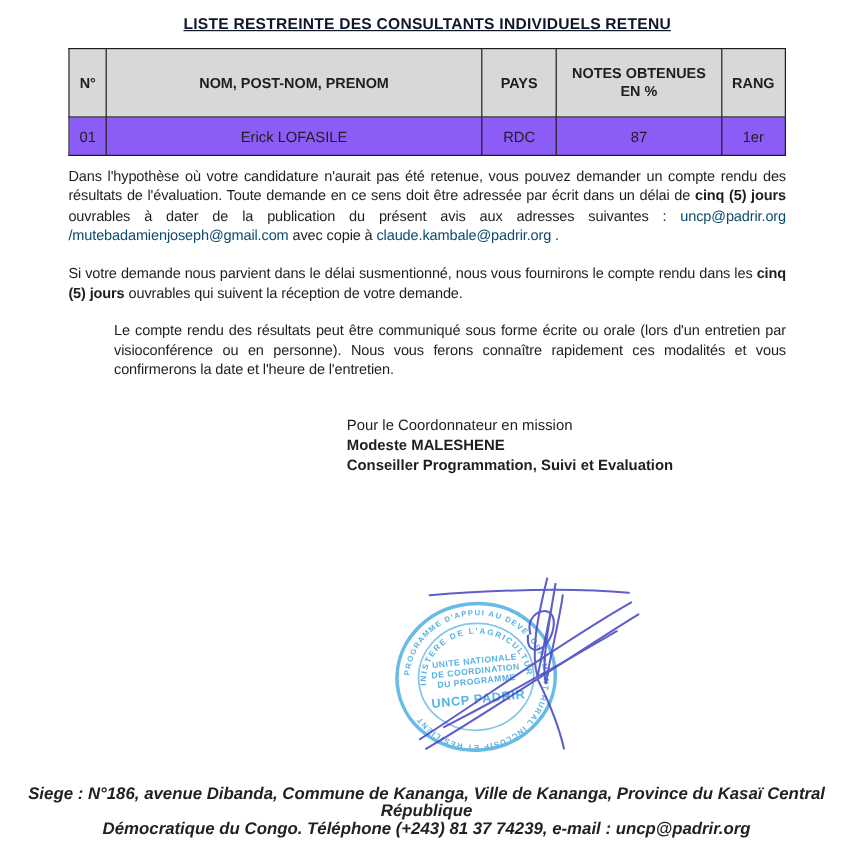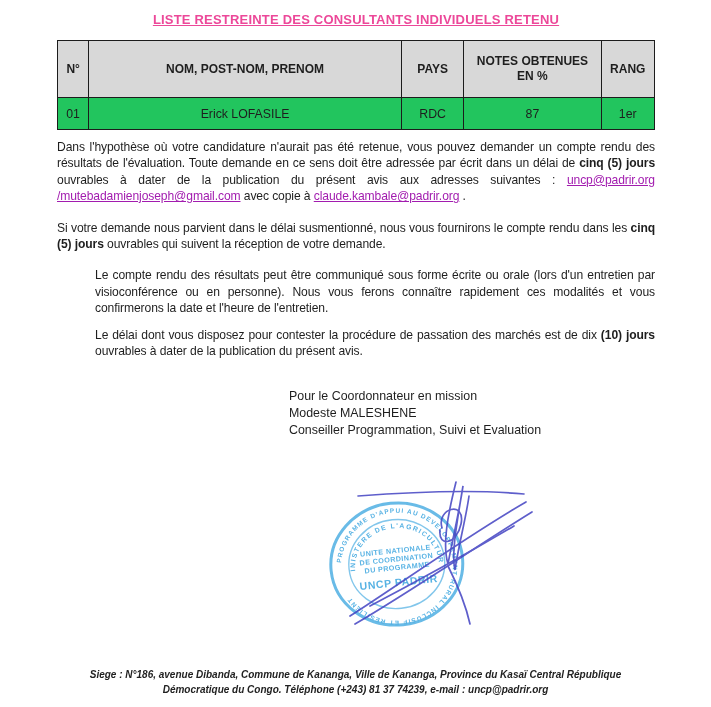--- a/index.html
+++ b/index.html
@@ -16,21 +16,21 @@
     left: 57px; top: 10px;
     width: 598px;
   }
   .doc-title {
     text-align: center;
     font-size: 13px;
     font-weight: bold;
     text-decoration: underline;
     letter-spacing: 0.2px;
     margin: 2px 0 13px 0;
-    color: #ec4899;
+    color: #0f172a;
   }
   table.shortlist {
     border-collapse: collapse;
     width: 598px;
     table-layout: fixed;
     margin-bottom: 9px;
   }
   table.shortlist th, table.shortlist td {
     border: 1.5px solid #1c1c1c;
     font-size: 12px;
@@ -40,70 +40,69 @@
     background: #d8d8d8;
     font-weight: bold;
     text-align: center;
     height: 52px;
     line-height: 1.25;
   }
   table.shortlist td {
     height: 27px;
     font-size: 12.3px;
     text-align: center;
-    background: #22c55e;
+    background: #8b5cf6;
   }
   td.cell-name { text-align: left; padding-left: 8px; }
   .col-num  { width: 31px; }
   .col-name { width: 310px; }
   .col-pays { width: 62px; }
   .col-note { width: 136px; }
   .col-rang { width: 53px; }
 
   p.para {
     font-size: 12.1px;
     line-height: 16.4px;
     text-align: justify;
     margin: 0 0 15px 0;
     letter-spacing: -0.1px;
   }
   p.para.tight { margin-bottom: 10px; margin-left: 38px; }
   .b { font-weight: bold; }
   a.maillink {
-    color: #a21caf;
-    text-decoration: underline;
+    color: #0c4a6e;
     cursor: pointer;
   }
   .sig-block {
     margin-top: 29px;
     margin-left: 232px;
     width: 336px;
     font-size: 12.4px;
     line-height: 17px;
   }
-  .sig-block .bold-line { font-weight: normal; }
+  .sig-block .bold-line { font-weight: bold; }
 
   .stamp-wrap {
     position: absolute;
     left: 326px; top: 500px;
     width: 142px; height: 132px;
     transform: rotate(-6deg);
     opacity: 0.88;
   }
   .ink-wrap {
     position: absolute;
     left: 338px; top: 466px;
     width: 205px; height: 172px;
   }
   .footer {
     position: absolute;
     left: 0; bottom: 10px;
     width: 100%;
     text-align: center;
-    font-size: 10px;
+    font-size: 14px;
     font-weight: bold;
     font-style: italic;
     line-height: 14.5px;
     color: #222;
   }
 </style>
 </head>
 <body>
 
 <div class="content">
@@ -137,21 +136,20 @@
       </tr>
     </tbody>
   </table>
 
   <p class="para"><span>Dans l'hypothèse où votre candidature n'aurait pas été retenue, vous pouvez demander un compte rendu des résultats de l'évaluation. Toute demande en ce sens doit être adressée par écrit dans un délai de </span><span class="b">cinq (5) jours</span><span> ouvrables à dater de la publication du présent avis aux adresses suivantes : </span><a class="maillink">uncp@padrir.org</a><span> </span><a class="maillink">/mutebadamienjoseph@gmail.com</a><span> avec copie à </span><a class="maillink">claude.kambale@padrir.org</a><span> .</span></p>
 
   <p class="para"><span>Si votre demande nous parvient dans le délai susmentionné, nous vous fournirons le compte rendu dans les </span><span class="b">cinq (5) jours</span><span> ouvrables qui suivent la réception de votre demande.</span></p>
 
   <p class="para tight">Le compte rendu des résultats peut être communiqué sous forme écrite ou orale (lors d'un entretien par visioconférence ou en personne). Nous vous ferons connaître rapidement ces modalités et vous confirmerons la date et l'heure de l'entretien.</p>
 
-  <p class="para tight"><span>Le délai dont vous disposez pour contester la procédure de passation des marchés est de dix </span><span class="b">(10) jours</span><span> ouvrables à dater de la publication du présent avis.</span></p>
 
 
   <div class="sig-block">
     <div>Pour le Coordonnateur en mission</div>
     <div class="bold-line">Modeste MALESHENE</div>
     <div class="bold-line">Conseiller Programmation, Suivi et Evaluation</div>
   </div>
 
 </div>
 

